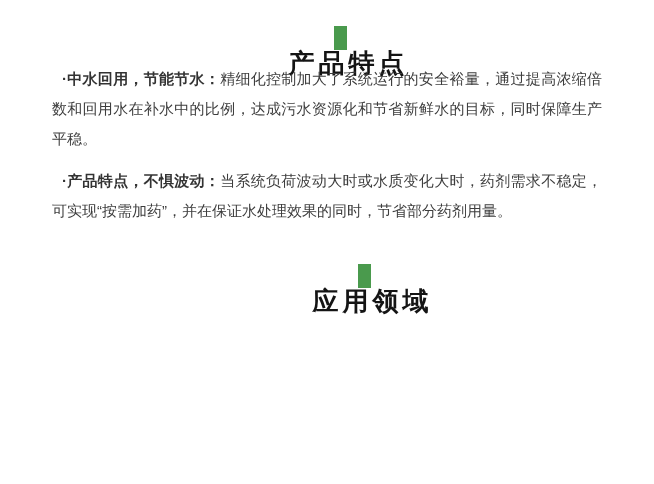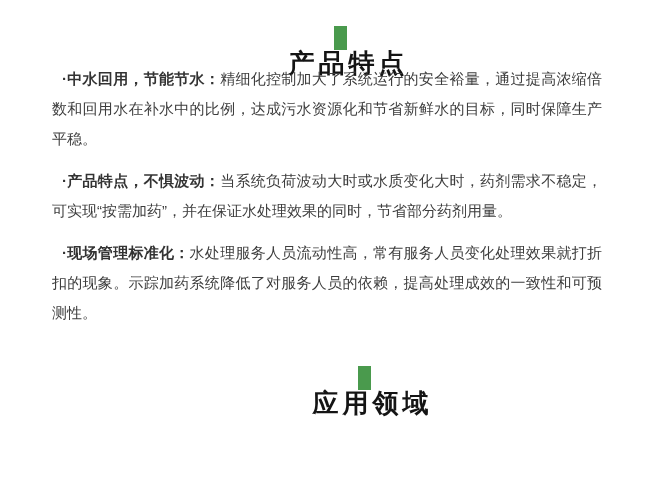--- a/index.html
+++ b/index.html
@@ -77,21 +77,20 @@
 <div class="page">
 
   <div class="section section-features">
     <div class="heading-row">
       <span class="heading-bar"></span>
       <span class="heading-text">产品特点</span>
     </div>
     <div class="section-body">
       <p class="para"><b>·中水回用，节能节水：</b><span>精细化控制加大了系统运行的安全裕量，通过提高浓缩倍数和回用水在补水中的比例，达成污水资源化和节省新鲜水的目标，同时保障生产平稳。</span></p>
       <p class="para"><b>·产品特点，不惧波动：</b><span>当系统负荷波动大时或水质变化大时，药剂需求不稳定，可实现“按需加药”，并在保证水处理效果的同时，节省部分药剂用量。</span></p>
-      <p class="para"><b>·现场管理标准化：</b><span>水处理服务人员流动性高，常有服务人员变化处理效果就打折扣的现象。示踪加药系统降低了对服务人员的依赖，提高处理成效的一致性和可预测性。</span></p>
     </div>
   </div>
 
   <div class="section section-applications">
     <div class="heading-row">
       <span class="heading-bar"></span>
       <span class="heading-text">应用领域</span>
     </div>
   </div>
 

